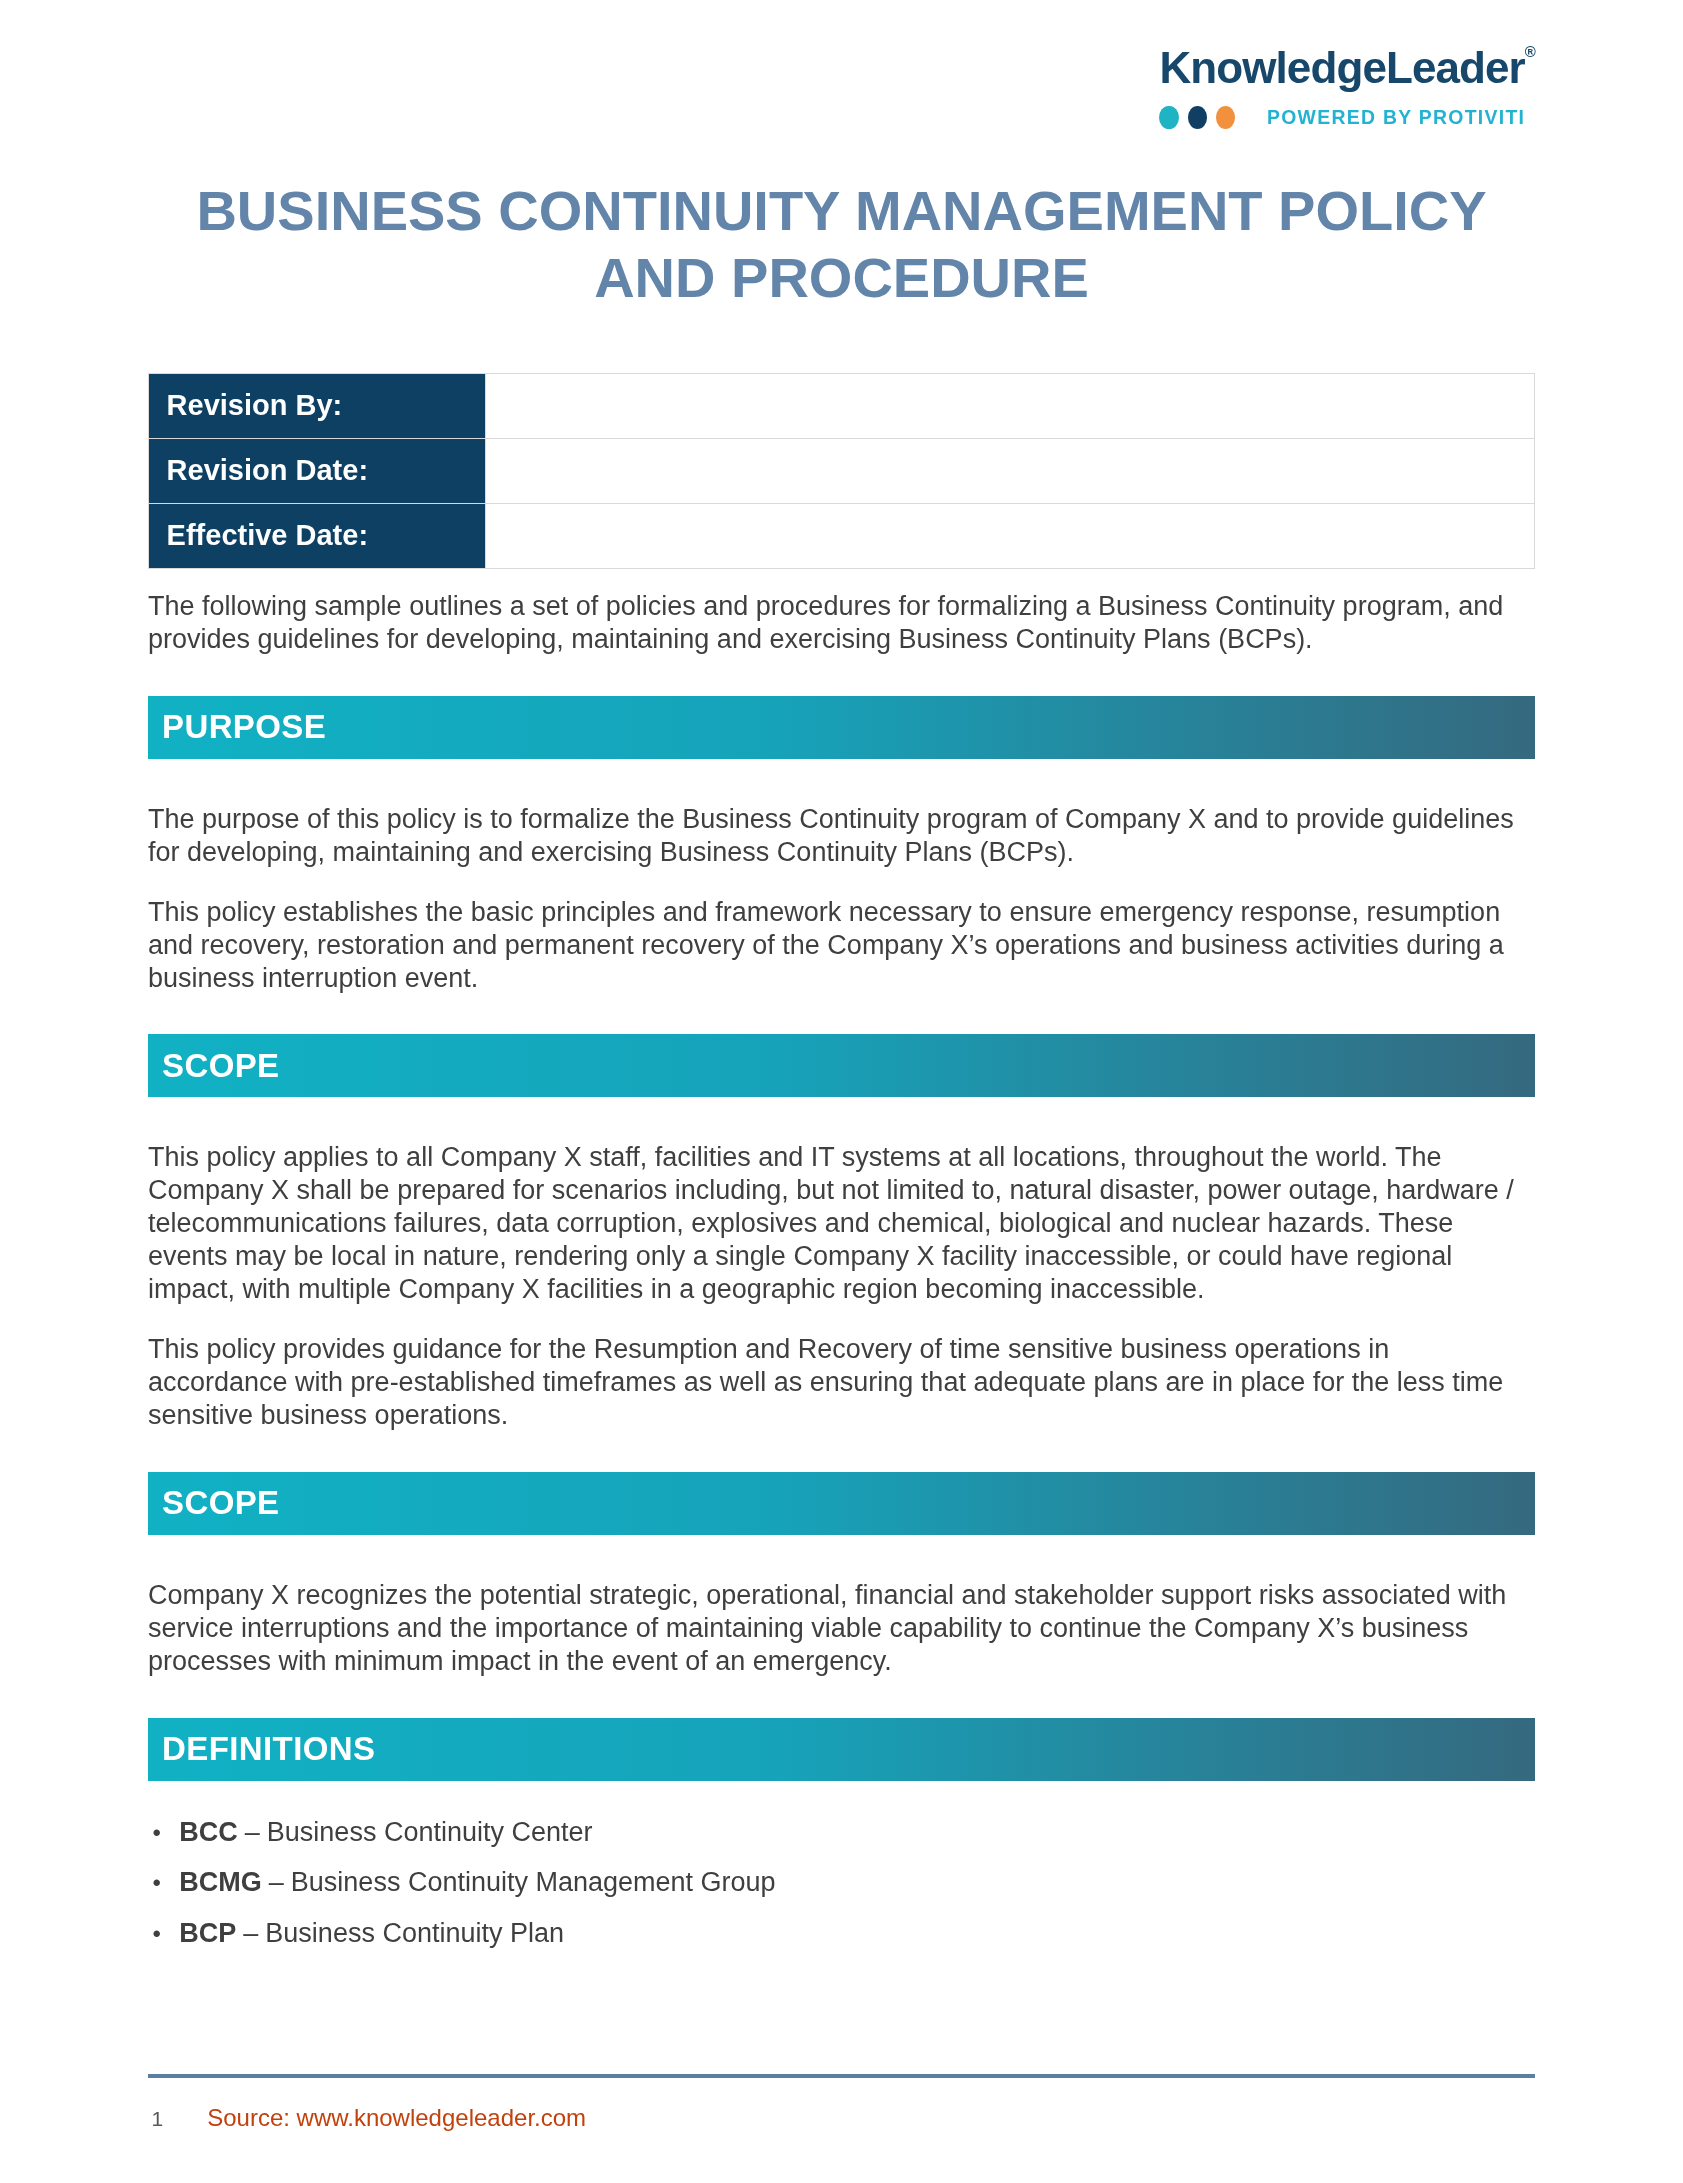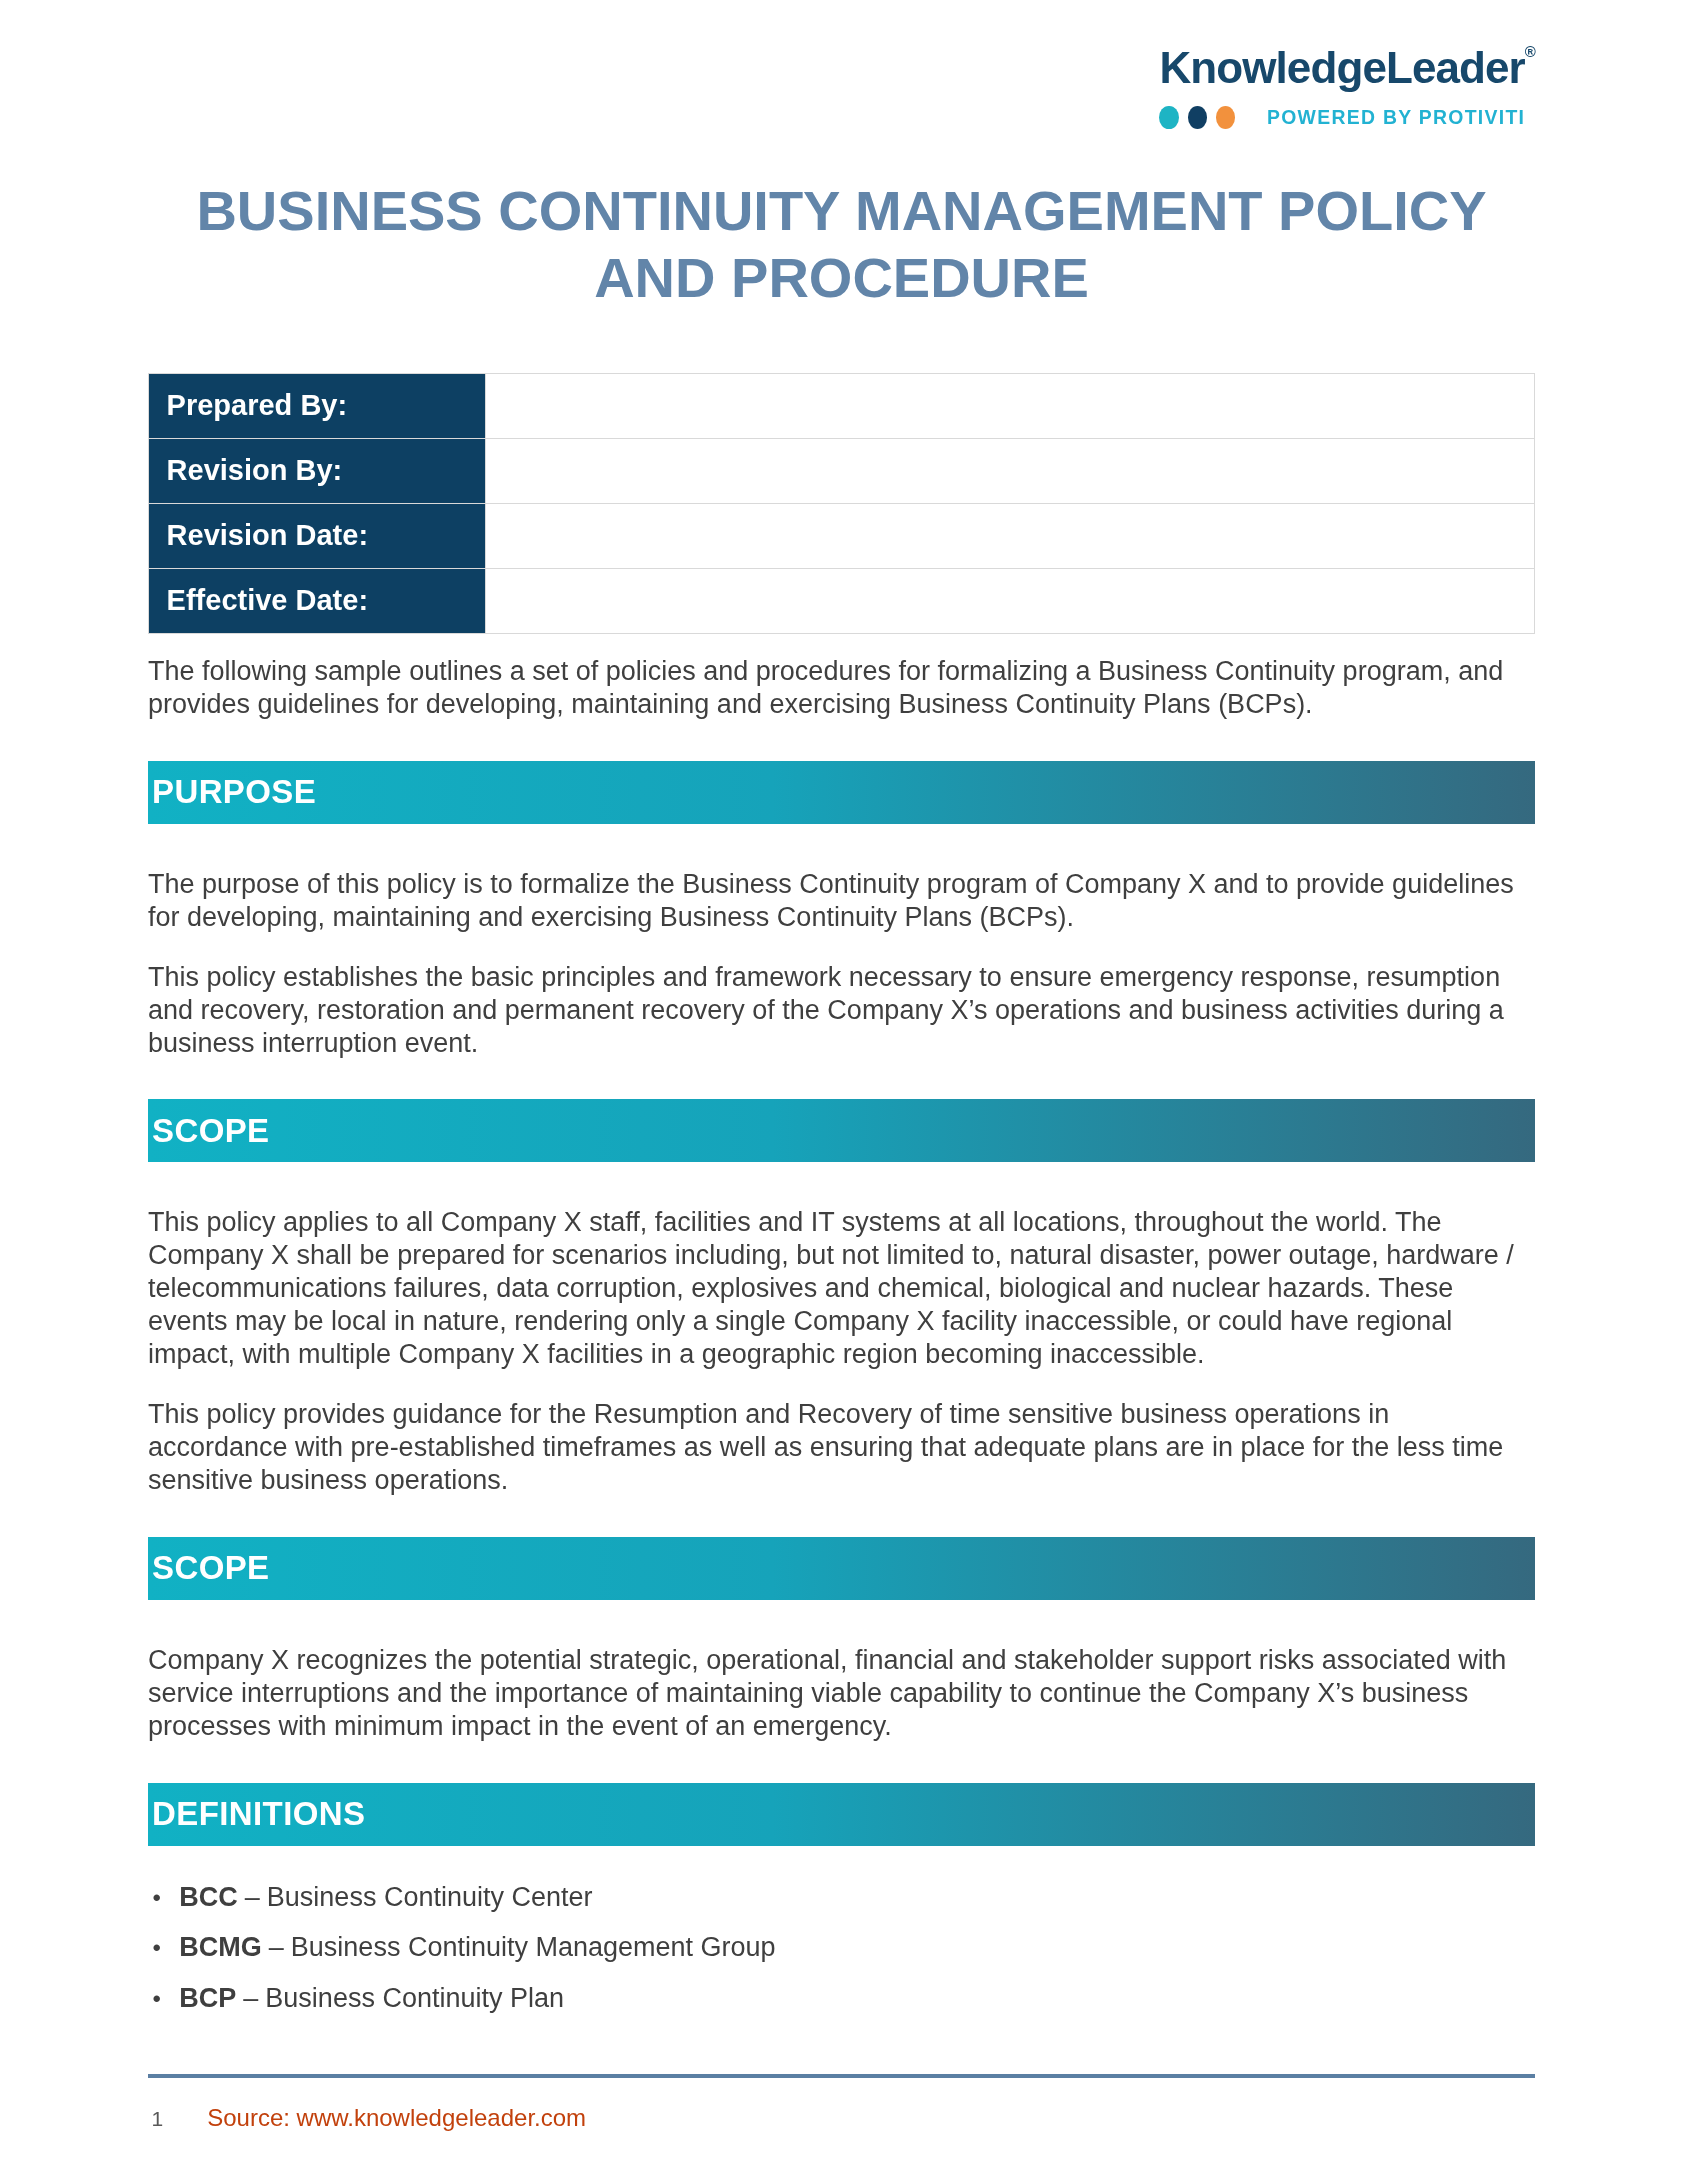--- a/index.html
+++ b/index.html
@@ -98,21 +98,21 @@
   }
   .para { margin: 27px 0 0 0; }
   .para.first { margin-top: 44px; }
 
   
   .section-bar {
     margin-top: 40px;
     height: 63px;
     display: flex;
     align-items: center;
-    padding-left: 4px;
+    padding-left: 14px;
     box-sizing: border-box;
     background: linear-gradient(to right, #11b1c4 0%, #16a3ba 45%, #35697f 100%);
   }
   .section-bar .bar-label {
     color: #ffffff;
     font-size: 33px;
     font-weight: bold;
     letter-spacing: 0.4px;
   }
 
@@ -177,24 +177,20 @@
         <span class="logo-dot dot-navy"></span>
         <span class="logo-dot dot-orange"></span>
         <span class="logo-tagline">POWERED BY PROTIVITI</span>
       </div>
     </header>
 
     <h1 class="doc-title">BUSINESS CONTINUITY MANAGEMENT POLICY AND PROCEDURE</h1>
 
     <table class="info-table">
       <tbody>
-        <tr>
-          <td class="cell-label">Prepared By:</td>
-          <td class="cell-value"></td>
-        </tr>
         <tr>
           <td class="cell-label">Revision By:</td>
           <td class="cell-value"></td>
         </tr>
         <tr>
           <td class="cell-label">Revision Date:</td>
           <td class="cell-value"></td>
         </tr>
         <tr>
           <td class="cell-label">Effective Date:</td>

